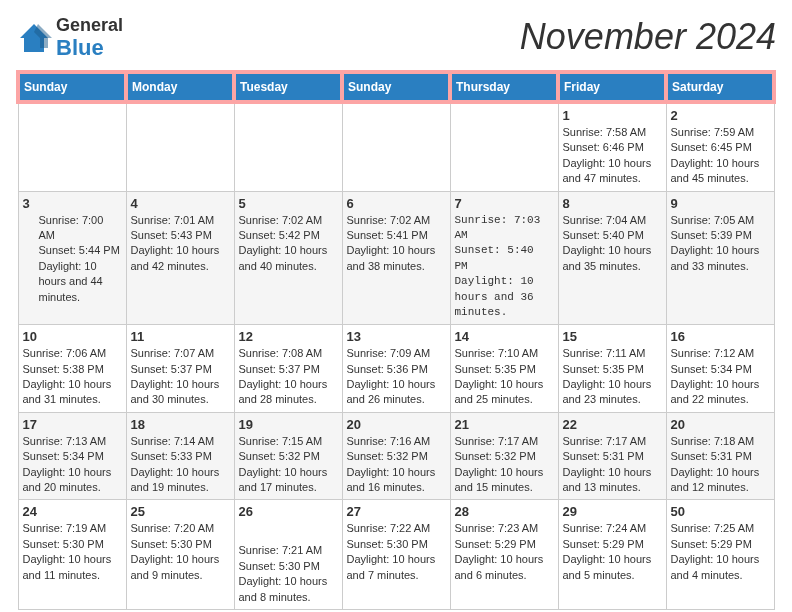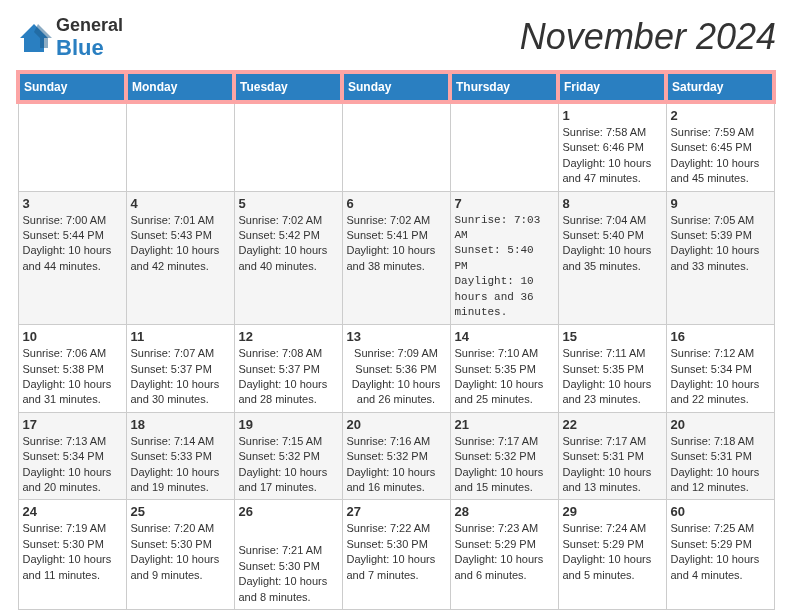--- a/index.html
+++ b/index.html
@@ -142,21 +142,21 @@
         <td>
           <span class="day-num">2</span>
           <div class="day-info" style="white-space: pre-line;">Sunrise: 7:59 AM
 Sunset: 6:45 PM
 Daylight: 10 hours and 45 minutes.</div>
         </td>
       </tr>
       <tr>
         <td>
           <span class="day-num">3</span>
-          <div class="day-info" style="white-space: pre-line;">Sunrise: 7:00 AM
+          <div class="day-info" style="white-space: pre-line; margin-left: 16px;">Sunrise: 7:00 AM
 Sunset: 5:44 PM
 Daylight: 10 hours and 44 minutes.</div>
         </td>
         <td>
           <span class="day-num">4</span>
           <div class="day-info" style="white-space: pre-line;">Sunrise: 7:01 AM
 Sunset: 5:43 PM
 Daylight: 10 hours and 42 minutes.</div>
         </td>
         <td>
@@ -204,21 +204,21 @@
 Daylight: 10 hours and 30 minutes.</div>
         </td>
         <td>
           <span class="day-num">12</span>
           <div class="day-info" style="white-space: pre-line;">Sunrise: 7:08 AM
 Sunset: 5:37 PM
 Daylight: 10 hours and 28 minutes.</div>
         </td>
         <td>
           <span class="day-num">13</span>
-          <div class="day-info" style="white-space: pre-line; text-align: center;">Sunrise: 7:09 AM
+          <div class="day-info" style="white-space: pre-line;">Sunrise: 7:09 AM
 Sunset: 5:36 PM
 Daylight: 10 hours and 26 minutes.</div>
         </td>
         <td>
           <span class="day-num">14</span>
           <div class="day-info" style="white-space: pre-line;">Sunrise: 7:10 AM
 Sunset: 5:35 PM
 Daylight: 10 hours and 25 minutes.</div>
         </td>
         <td>
@@ -309,20 +309,20 @@
 Sunset: 5:29 PM
 Daylight: 10 hours and 6 minutes.</div>
         </td>
         <td>
           <span class="day-num">29</span>
           <div class="day-info" style="white-space: pre-line;">Sunrise: 7:24 AM
 Sunset: 5:29 PM
 Daylight: 10 hours and 5 minutes.</div>
         </td>
         <td>
-          <span class="day-num">60</span>
+          <span class="day-num">50</span>
           <div class="day-info" style="white-space: pre-line;">Sunrise: 7:25 AM
 Sunset: 5:29 PM
 Daylight: 10 hours and 4 minutes.</div>
         </td>
       </tr>
     </tbody>
 </table>
 
 </body></html>

